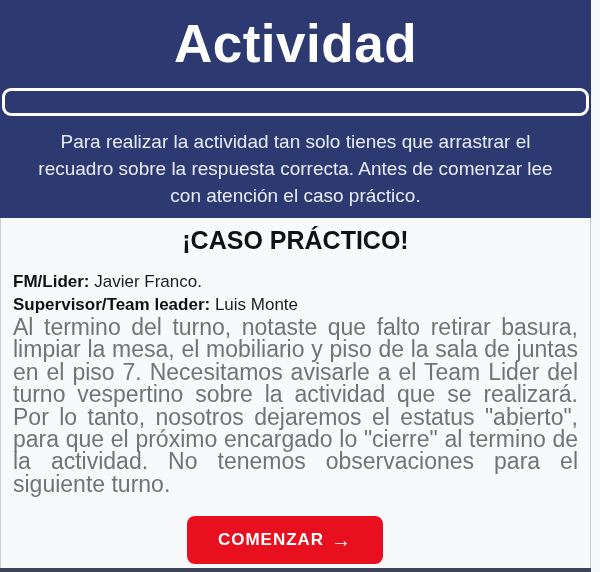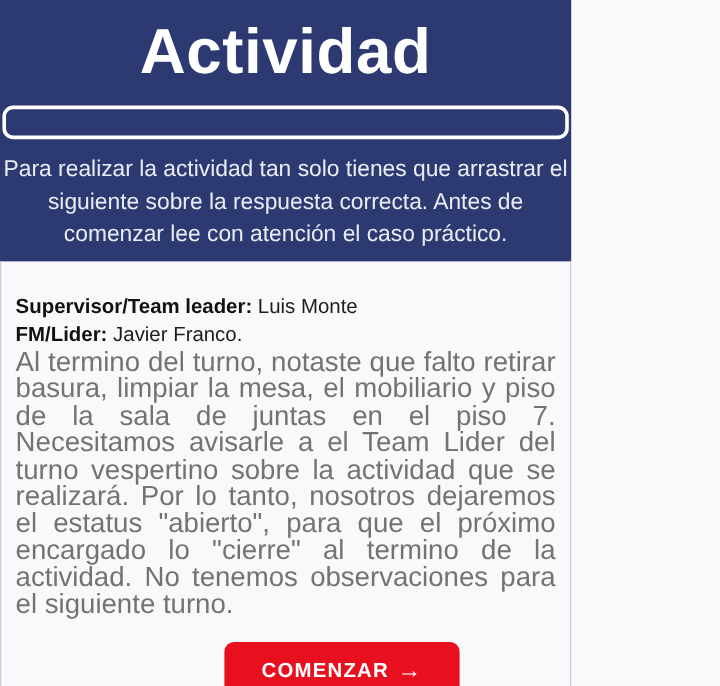--- a/index.html
+++ b/index.html
@@ -2,21 +2,21 @@
 <html><head>
 <meta charset="utf-8">
 <style>
   * { margin: 0; padding: 0; box-sizing: border-box; }
   html, body { width: 600px; height: 572px; overflow: hidden; }
   body {
     font-family: "Liberation Sans", "DejaVu Sans", sans-serif;
     background: #f8f9fb;
   }
   .slide {
-    width: 476px; height: 572px;
+    width: 591px; height: 572px;
     display: flex; flex-direction: column;
     background: #f8f9fb;
   }
   
   .banner {
     background: #2d3a72;
     height: 218px;
     flex: 0 0 auto;
     padding-top: 12px;
   }
@@ -105,28 +105,29 @@
   }
 </style>
 </head>
 <body>
 
 <div class="slide">
 
   <header class="banner">
     <h1 class="title">Actividad</h1>
     <div class="progress-outline"></div>
-    <p class="instructions">Para realizar la actividad tan solo tienes que arrastrar el siguiente sobre la respuesta correcta. Antes de comenzar lee con atención el caso práctico.</p>
+    <p class="instructions">Para realizar la actividad tan solo tienes que arrastrar el recuadro sobre la respuesta correcta. Antes de comenzar lee con atención el caso práctico.</p>
   </header>
 
   <main class="content">
+    <h2 class="case-heading">¡CASO PRÁCTICO!</h2>
 
     <div class="meta">
+      <span class="line"><span class="label">FM/Lider:</span> <span>Javier Franco.</span></span>
       <span class="line"><span class="label">Supervisor/Team leader:</span> <span>Luis Monte</span></span>
-      <span class="line"><span class="label">FM/Lider:</span> <span>Javier Franco.</span></span>
     </div>
 
     <p class="case-description">Al termino del turno, notaste que falto retirar basura, limpiar la mesa, el mobiliario y piso de la sala de juntas en el piso 7. Necesitamos avisarle a el Team Lider del turno vespertino sobre la actividad que se realizará. Por lo tanto, nosotros dejaremos el estatus "abierto", para que el próximo encargado lo "cierre" al termino de la actividad. No tenemos observaciones para el siguiente turno.</p>
 
     <button class="start-button">
       <span>COMENZAR</span>
       <span class="arrow">→</span>
     </button>
   </main>
 

